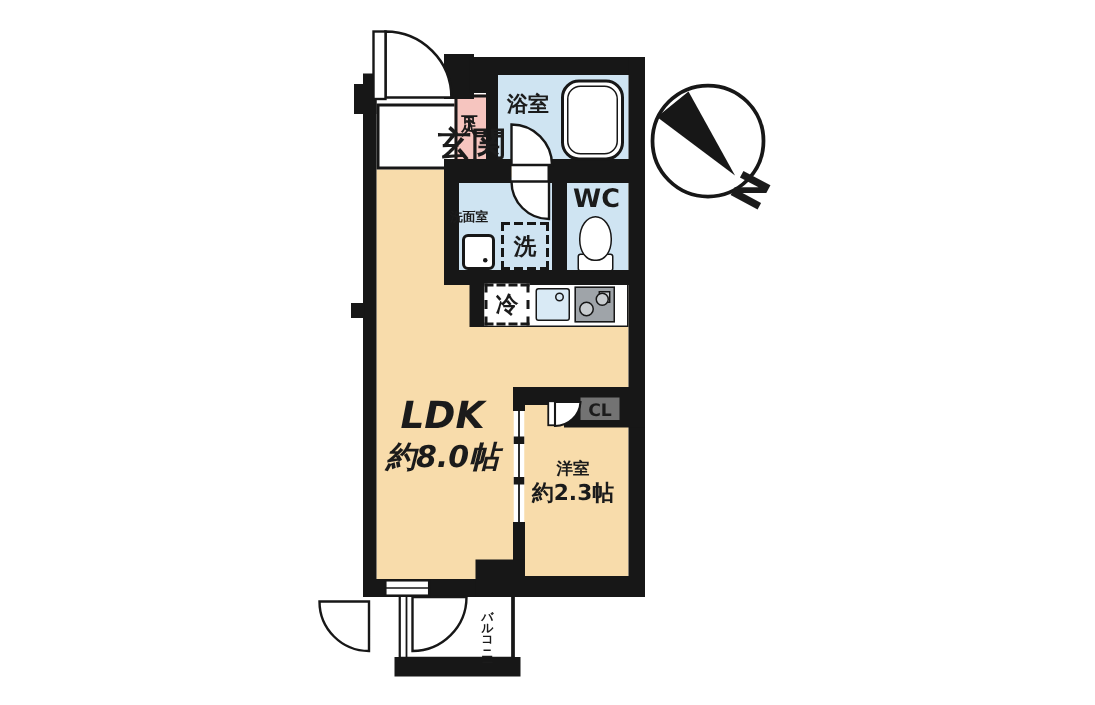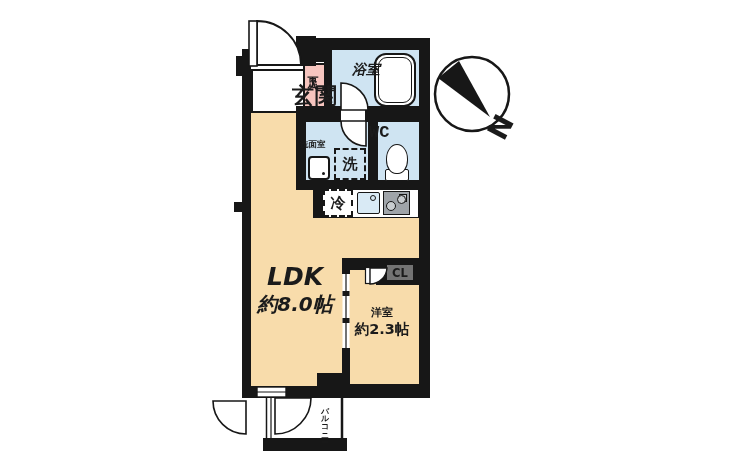--- a/index.html
+++ b/index.html
@@ -120,23 +120,23 @@
     </g>
 
     <g>
       <circle cx="472" cy="94" r="37" fill="#ffffff" stroke="#171717" stroke-width="2.5"></circle>
       <polygon points="490,117 438,78 459,61" fill="#171717"></polygon>
     </g>
   </svg>
 
   <div class="lbl" style="left:258px;top:81px;font-size:22px;letter-spacing:1px;margin-left:34px;">玄関</div>
   <div class="lbl vtext" style="left:307px;top:68px;font-size:11px;line-height:1;">下足入</div>
-  <div class="lbl" style="left:352px;top:61px;font-size:14px;font-style:italic;">浴室</div>
+  <div class="lbl" style="left:338px;top:61px;font-size:14px;">浴室</div>
   <div class="lbl" style="left:300px;top:127px;font-size:8.5px;margin-top:12px;">洗面室</div>
-  <div class="lbl" style="left:369px;top:123px;font-size:17px;font-family:Liberation Mono, monospace;">WC</div>
+  <div class="lbl" style="left:382px;top:123px;font-size:17px;">WC</div>
   <div class="lbl" style="left:250px;top:263px;width:90px;text-align:center;font-style:italic;">
     <div style="font-size:25px;line-height:1.15;">LDK</div>
     <div style="font-size:20px;line-height:1.2;">約8.0帖</div>
   </div>
   <div class="lbl" style="left:346px;top:306px;width:72px;text-align:center;">
     <div style="font-size:11px;line-height:1.25;">洋室</div>
     <div style="font-size:14.5px;line-height:1.25;">約2.3帖</div>
   </div>
   <div class="lbl vtext" style="left:318px;top:401px;font-size:8px;font-weight:bold;letter-spacing:0;">バルコニー</div>
   <div class="lbl" style="left:488px;top:110px;font-size:28px;transform:rotate(118deg);transform-origin:50% 50%;">N</div>

